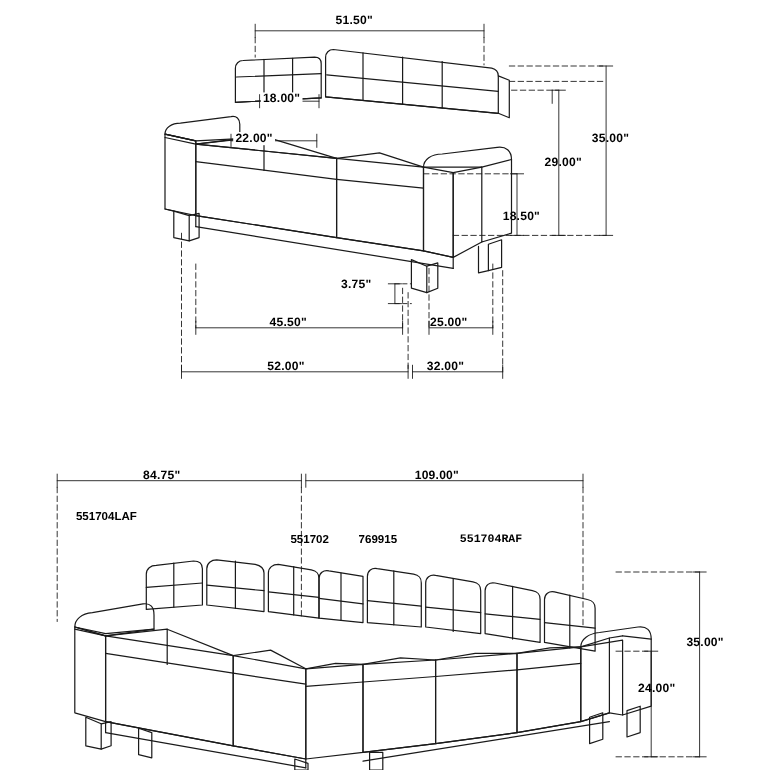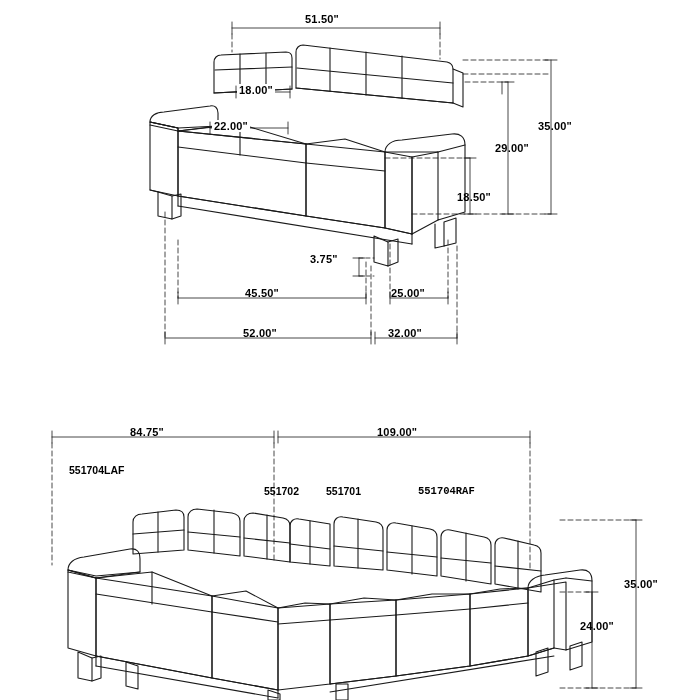--- a/index.html
+++ b/index.html
@@ -304,16 +304,16 @@
   <div class="dimtext" style="left:243px; top:327px;">52.00"</div>
   <div class="dimtext" style="left:388px; top:327px;">32.00"</div>
 
   <div class="dimtext" style="left:130px; top:426px;">84.75"</div>
   <div class="dimtext" style="left:377px; top:426px;">109.00"</div>
   <div class="dimtext" style="left:624px; top:578px;">35.00"</div>
   <div class="dimtext" style="left:580px; top:620px;">24.00"</div>
 
   <div class="codetext" style="left:69px; top:464px;">551704LAF</div>
   <div class="codetext" style="left:216px; top:485px;padding-left:48px;">551702</div>
-  <div class="codetext" style="left:326px; top:485px;">551701</div>
+  <div class="codetext" style="left:326px; top:485px;">769915</div>
   <div class="codetext" style="left:418px; top:485px;font-family:Liberation Mono, monospace;">551704RAF</div>
 
 </div>
 
 </body></html>

